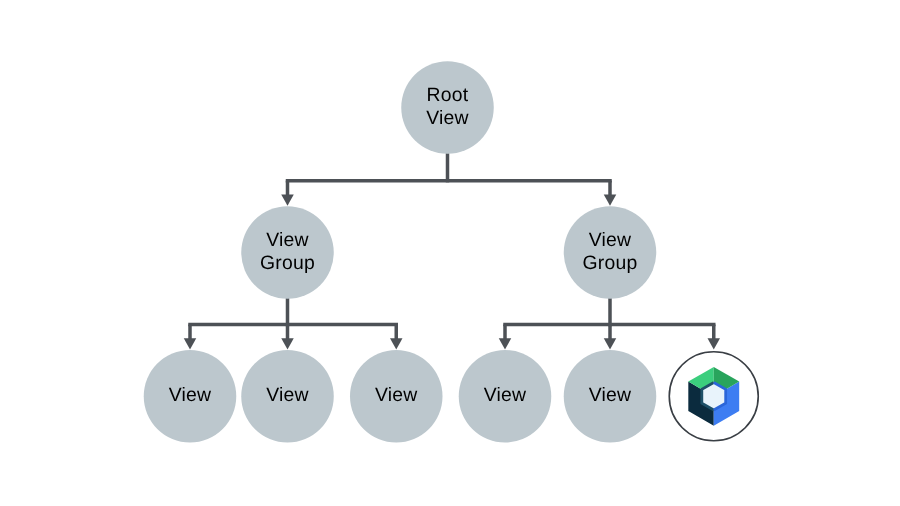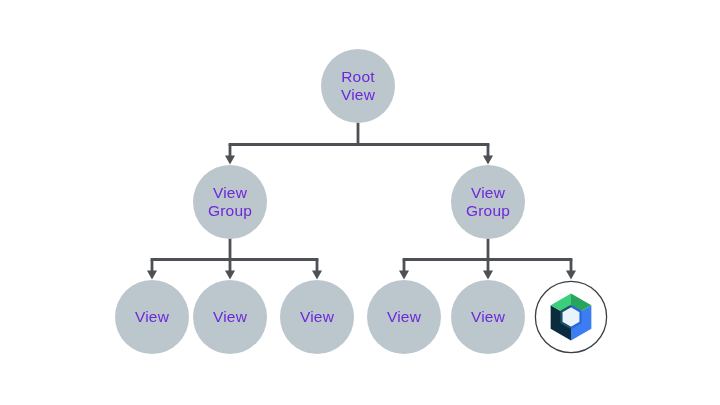--- a/index.html
+++ b/index.html
@@ -27,21 +27,21 @@
     border-radius: 50%;
     background: #BCC7CD;
     display: flex;
     align-items: center;
     justify-content: center;
     text-align: center;
   }
   .node .label {
     font-size: 15.5px;
     line-height: 1.18;
-    color: #6d28d9;
+    color: #000000;
     white-space: pre-line;
     letter-spacing: 0.2px;
   }
   .node.compose {
     background: transparent;
   }
   .node.compose svg {
     display: block;
   }
 </style>

